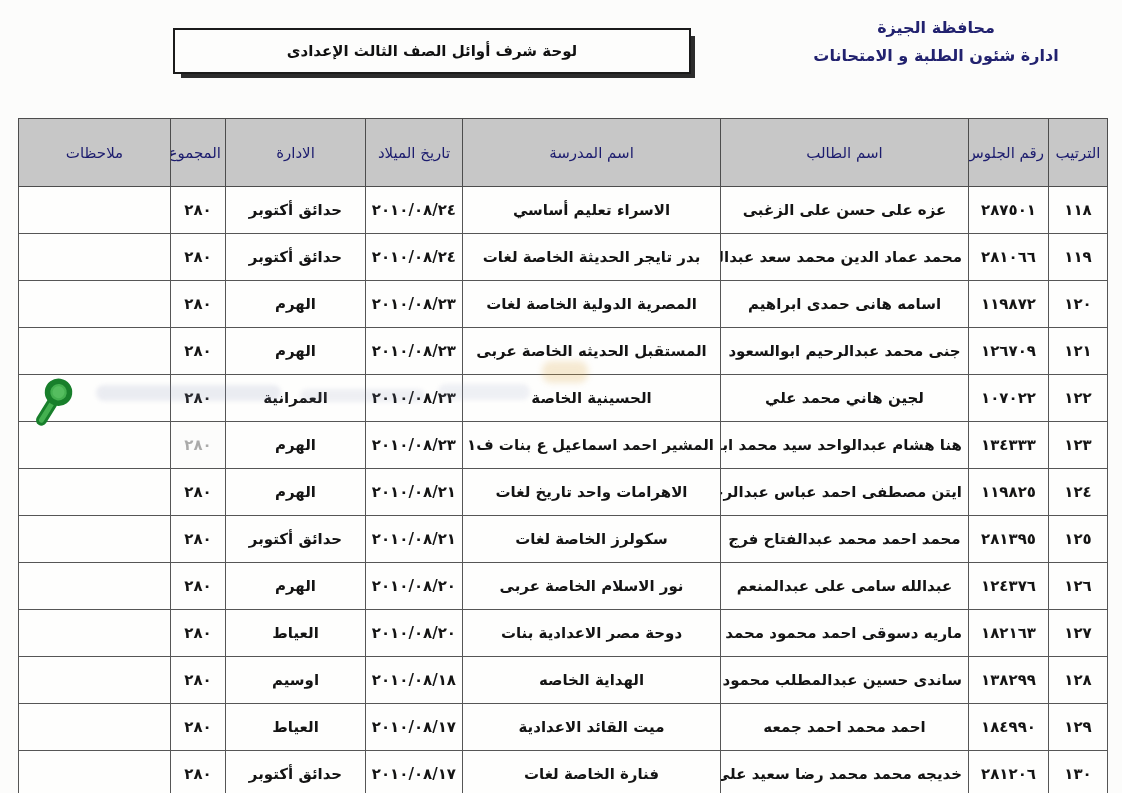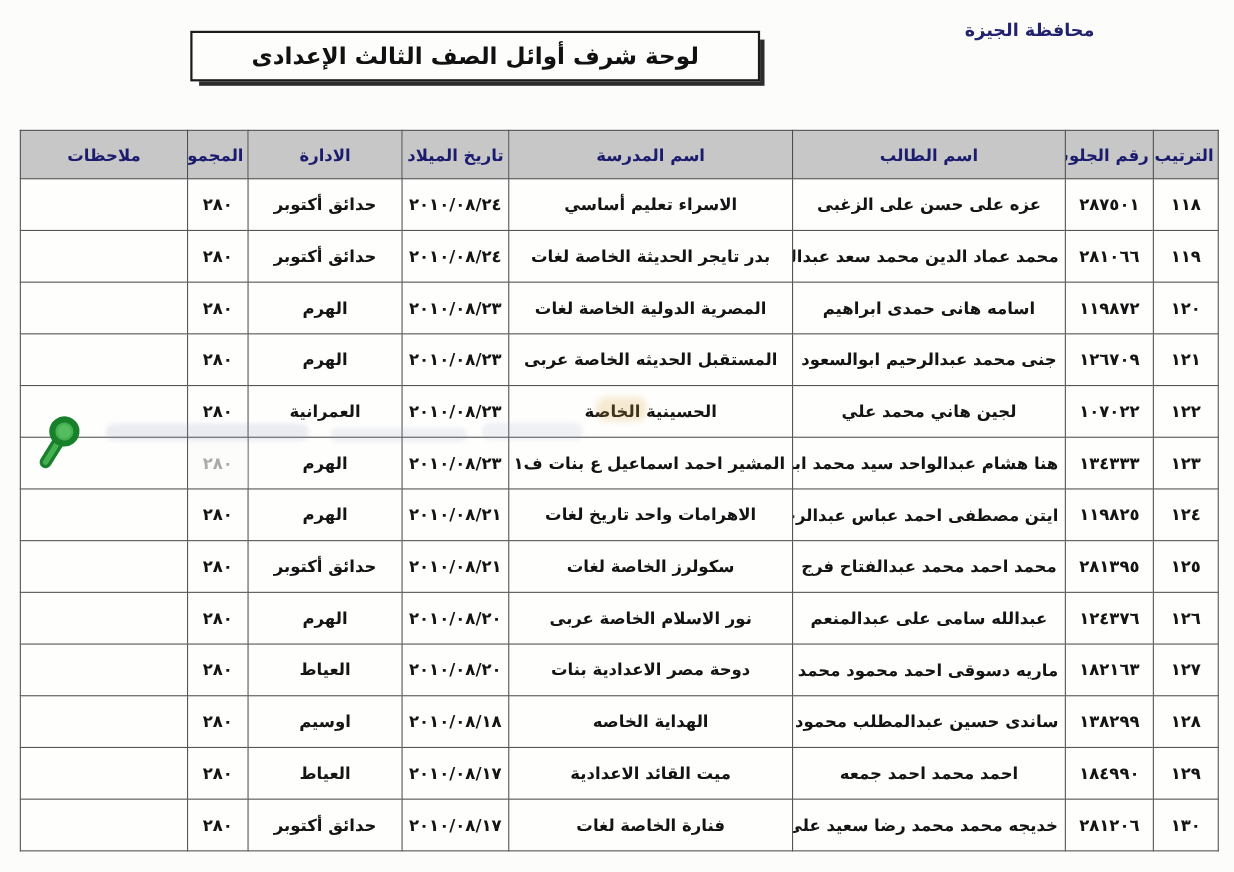--- a/index.html
+++ b/index.html
@@ -14,30 +14,30 @@
     position:absolute;top:14px;right:26px;width:320px;
     text-align:center;color:#22226f;font-weight:bold;
   }
   .org-line{font-size:16px;line-height:28px;white-space:nowrap;}
   .title-box{
     position:absolute;left:173px;top:28px;width:514px;height:42px;
     background:#fdfdfc;border:2px solid #1b1b1b;
     box-shadow:6px 6px 0 -2px #2c2c2c;
     display:flex;align-items:center;justify-content:center;
   }
-  .title-text{font-size:21px;font-weight:bold;color:#111;white-space:nowrap;}
+  .title-text{font-size:15px;font-weight:bold;color:#111;white-space:nowrap;}
   
   table.honor{
     position:absolute;left:18px;top:118px;width:1089px;
     border-collapse:collapse;table-layout:fixed;
     direction:rtl;
   }
   table.honor th{
-    background:#c7c7c7;color:#1c1c6e;font-weight:bold;font-size:15px;
-    height:35px;border:1px solid #4d4d4d;text-align:center;padding:4px 4px;
+    background:#c7c7c7;color:#1c1c6e;font-weight:normal;font-size:15px;
+    height:35px;border:1px solid #4d4d4d;text-align:center;padding:16px 4px;
     white-space:nowrap;overflow:hidden;
   }
   table.honor td{
     height:46px;border:1px solid #565656;background:#fefefd;
     font-size:15px;font-weight:bold;color:#141414;
     text-align:center;padding:0 6px;white-space:nowrap;overflow:hidden;
   }
   td.al-start{text-align:right;margin-left:16px;}
   td.washed{opacity:.35;filter:blur(.4px);}
   
@@ -46,20 +46,21 @@
   .s1{left:96px;top:385px;width:185px;height:16px;background:#8a93b8;opacity:.16;filter:blur(2px);}
   .s2{left:300px;top:389px;width:125px;height:13px;background:#8a93b8;opacity:.13;filter:blur(2px);}
   .s3{left:438px;top:384px;width:92px;height:16px;background:#96a0c4;opacity:.14;filter:blur(2px);}
   .s4{left:542px;top:361px;width:46px;height:22px;background:#d9a13a;opacity:.22;filter:blur(3px);}
 </style>
 </head>
 <body>
 
 <div class="org-block">
   <div class="org-line">محافظة الجيزة</div>
+  <div class="org-line">ادارة شئون الطلبة و الامتحانات</div>
 </div>
 
 <div class="title-box">
   <span class="title-text">لوحة شرف أوائل الصف الثالث الإعدادى</span>
 </div>
 
 <table class="honor">
   <colgroup>
     <col style="width:59px">
       <col style="width:80px">

